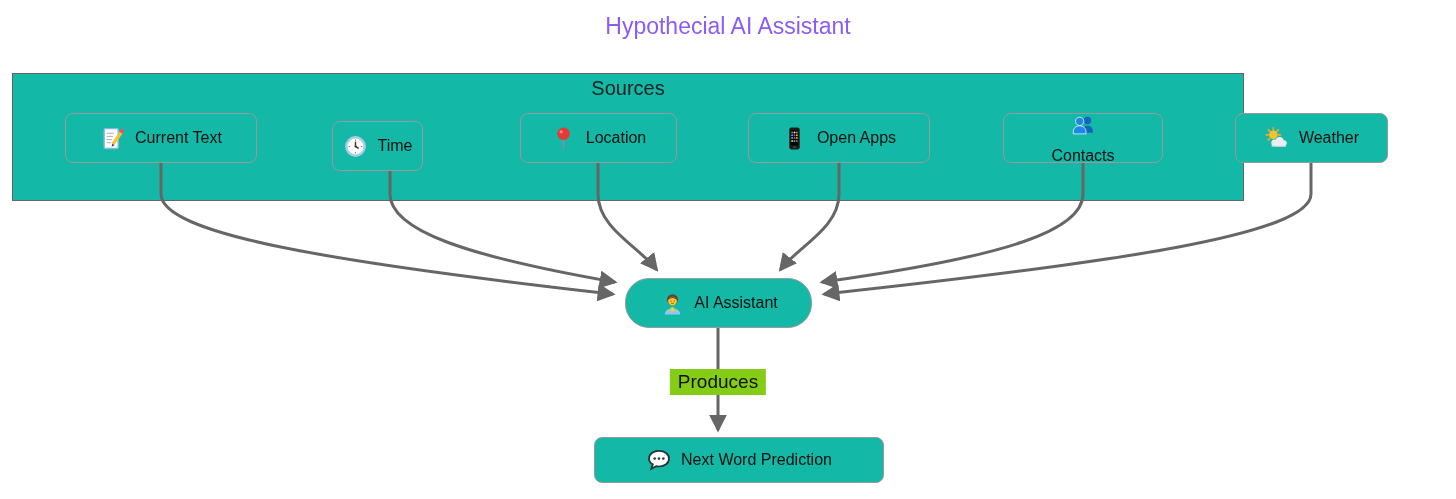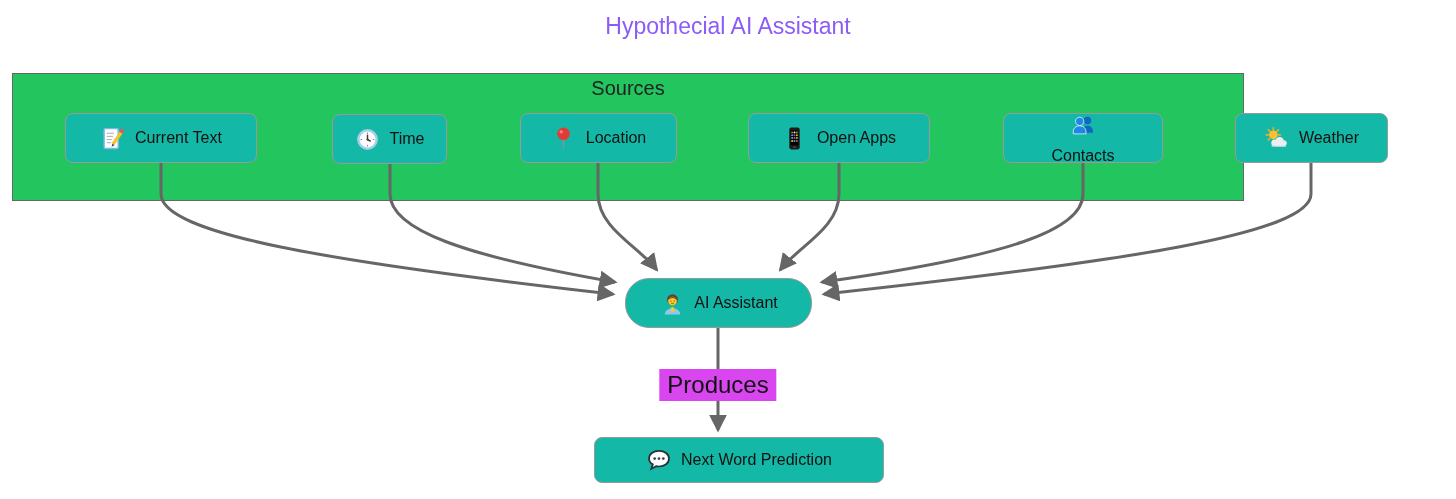--- a/index.html
+++ b/index.html
@@ -6,43 +6,43 @@
   #stage{
     position:relative;width:1456px;height:499px;background:#ffffff;overflow:hidden;
     font-family:"Liberation Sans", sans-serif;color:#000;
   }
   .diagram-title{
     position:absolute;top:13px;left:0;width:100%;text-align:center;
     font-size:23px;color:#8b5cf6;
   }
   .cluster{
     position:absolute;left:12px;top:73px;width:1232px;height:128px;
-    background:#22c55e;border:1px solid #666;box-sizing:border-box;
+    background:#14b8a6;border:1px solid #666;box-sizing:border-box;
   }
   .cluster-label{
     position:absolute;top:3px;left:0;width:100%;text-align:center;
     font-size:20px;color:#222;
   }
   .node{
     position:absolute;height:50px;box-sizing:border-box;
     background:#14b8a6;border:1.3px solid #999;border-radius:8px;
     display:flex;align-items:center;justify-content:center;gap:9px;
     font-size:16px;color:#111;z-index:3;
   }
   .node .icon{display:flex;align-items:center;justify-content:center;width:26px;height:26px;flex:0 0 auto;}
   .node .icon svg{display:block;}
   .node .label{white-space:nowrap;}
   #arrow-layer{position:absolute;left:0;top:0;z-index:1;pointer-events:none;}
   .edge-label{
     position:absolute;top:369px;left:718px;transform:translateX(-50%);
-    background:#d946ef;padding:2px 8px;font-size:24px;color:#111;z-index:2;
+    background:#84cc16;padding:2px 8px;font-size:19px;color:#111;z-index:2;
   }
   
   #node-current-text{left:65px;top:113px;width:192px;}
-  #node-time{left:332px;top:114px;width:115px;text-align:right;}
+  #node-time{left:332px;top:121px;width:91px;text-align:right;}
   #node-location{left:520px;top:113px;width:157px;}
   #node-open-apps{left:748px;top:113px;width:182px;}
   #node-contacts{left:1003px;top:113px;width:160px;flex-direction:column;}
   #node-weather{left:1235px;top:113px;width:153px;}
   #node-ai{left:625px;top:278px;width:187px;border-radius:24px;}
   #node-output{left:572px;top:437px;width:290px;height:46px;margin-left:22px;}
 </style>
 </head>
 <body>
 

